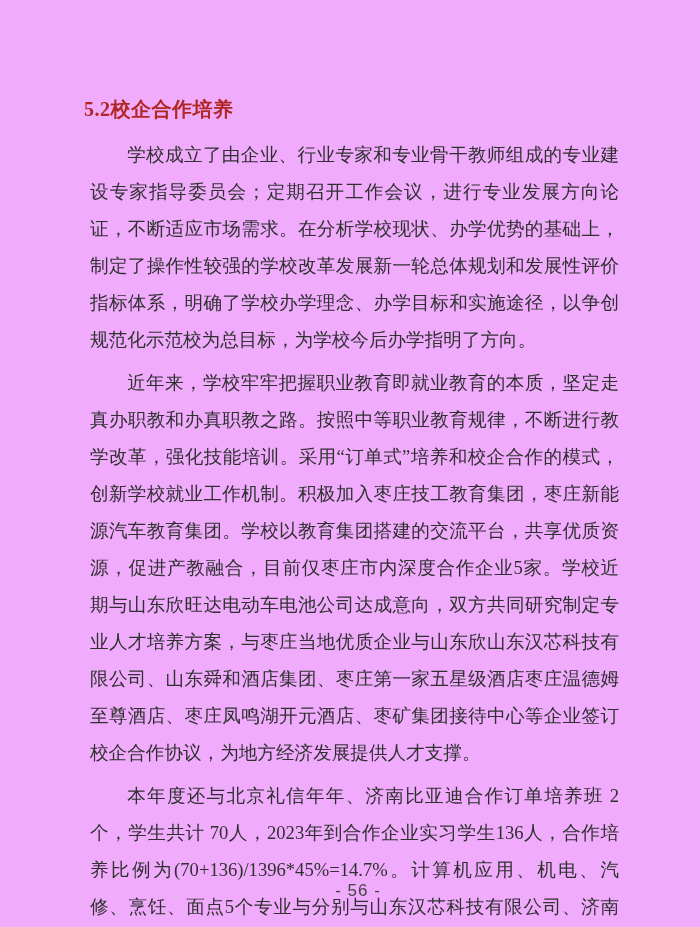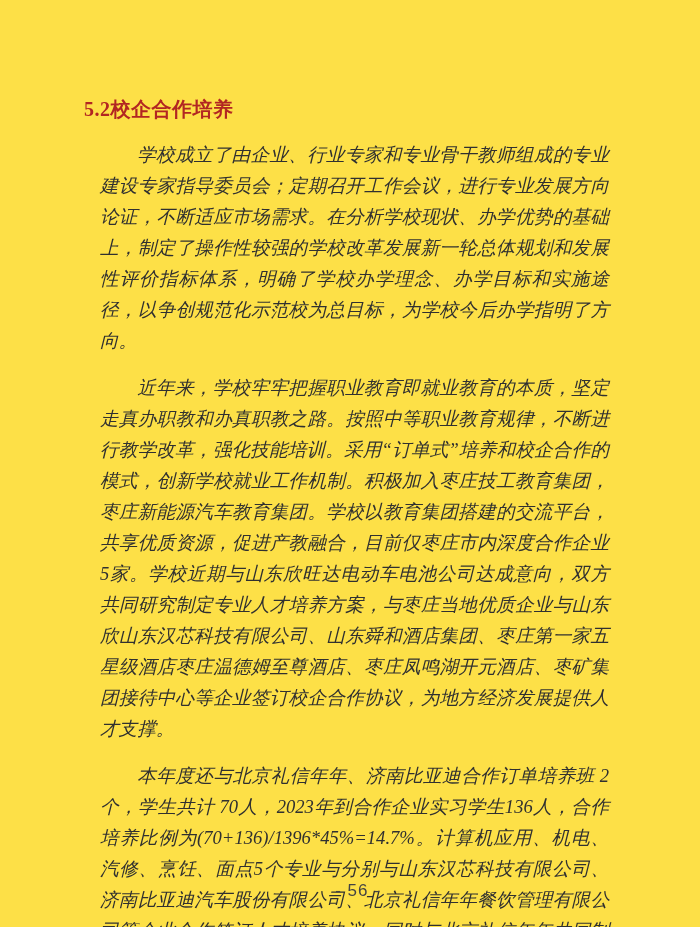--- a/index.html
+++ b/index.html
@@ -4,43 +4,42 @@
 <style>
   html, body {
     margin: 0;
     padding: 0;
     background: #ffffff;
   }
   .page {
     position: relative;
     width: 700px;
     height: 927px;
-    background: #fde047;
+    background: #f0abfc;
     box-sizing: border-box;
     padding: 96px 75px 0 84px;
     font-family: "Liberation Serif", "DejaVu Serif", serif;
     color: #333333;
     overflow: hidden;
   }
   .heading {
     color: #b22622;
     font-size: 20px;
     font-weight: bold;
     margin: 0 0 13px 0;
     letter-spacing: 0.5px;
   }
   .body-para {
     font-size: 18.6px;
-    line-height: 31px;
+    line-height: 37px;
     text-align: justify;
     text-indent: 2em;
-    margin: 16px;
+    margin: 6px;
     word-break: break-all;
     color: #303030;
-    font-style: italic;
   }
   .page-footer {
     position: absolute;
     bottom: 26px;
     left: 16px;
     right: 0;
     text-align: center;
     font-family: "Liberation Sans", "DejaVu Sans", sans-serif;
     font-size: 17px;
     color: #444444;

